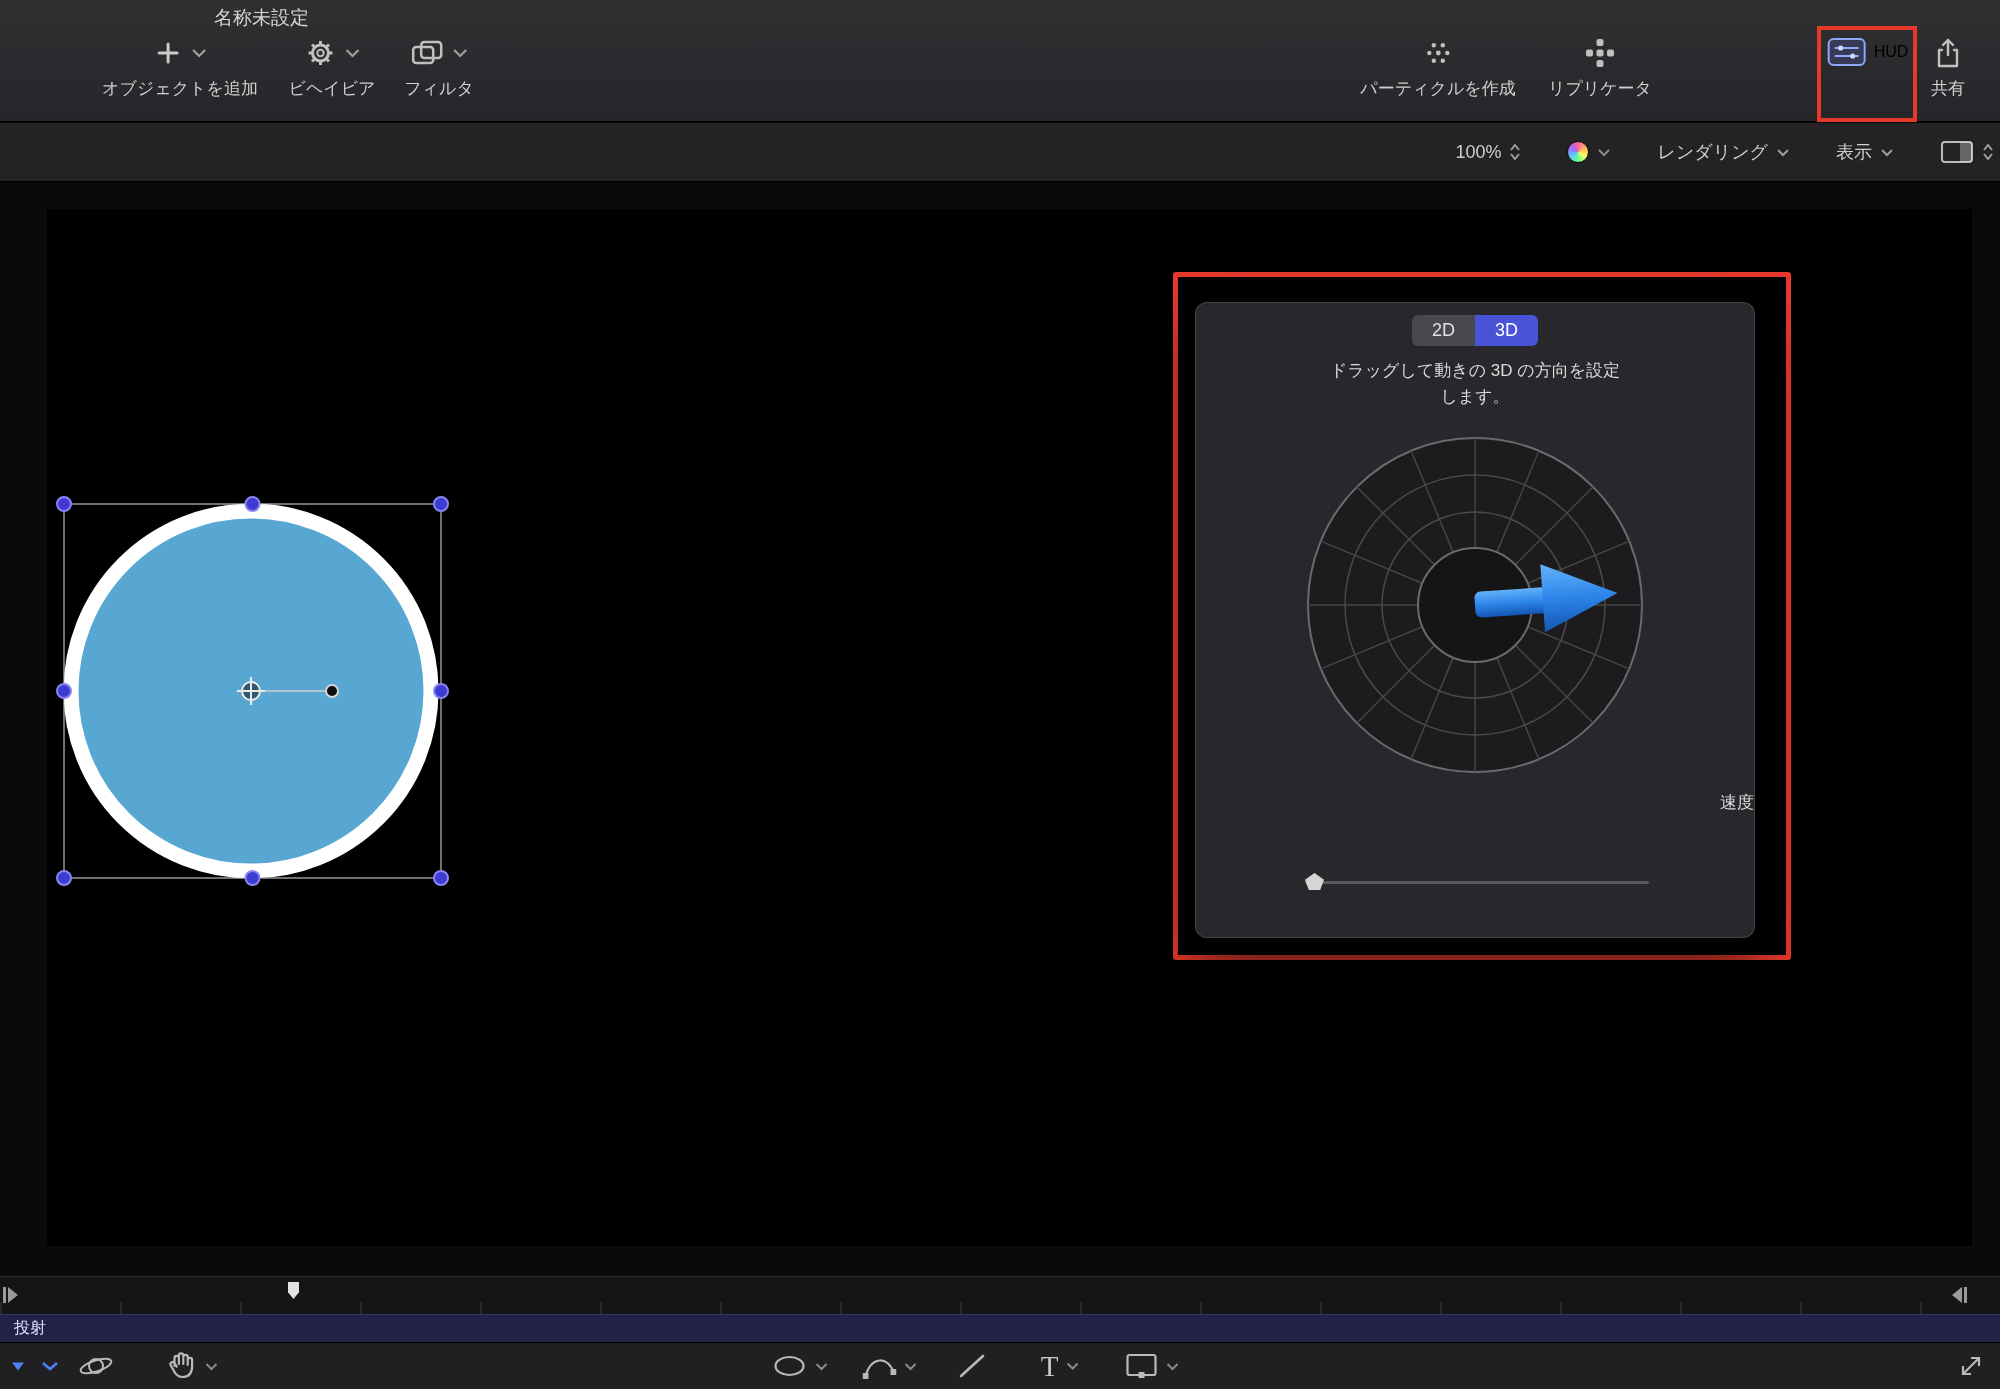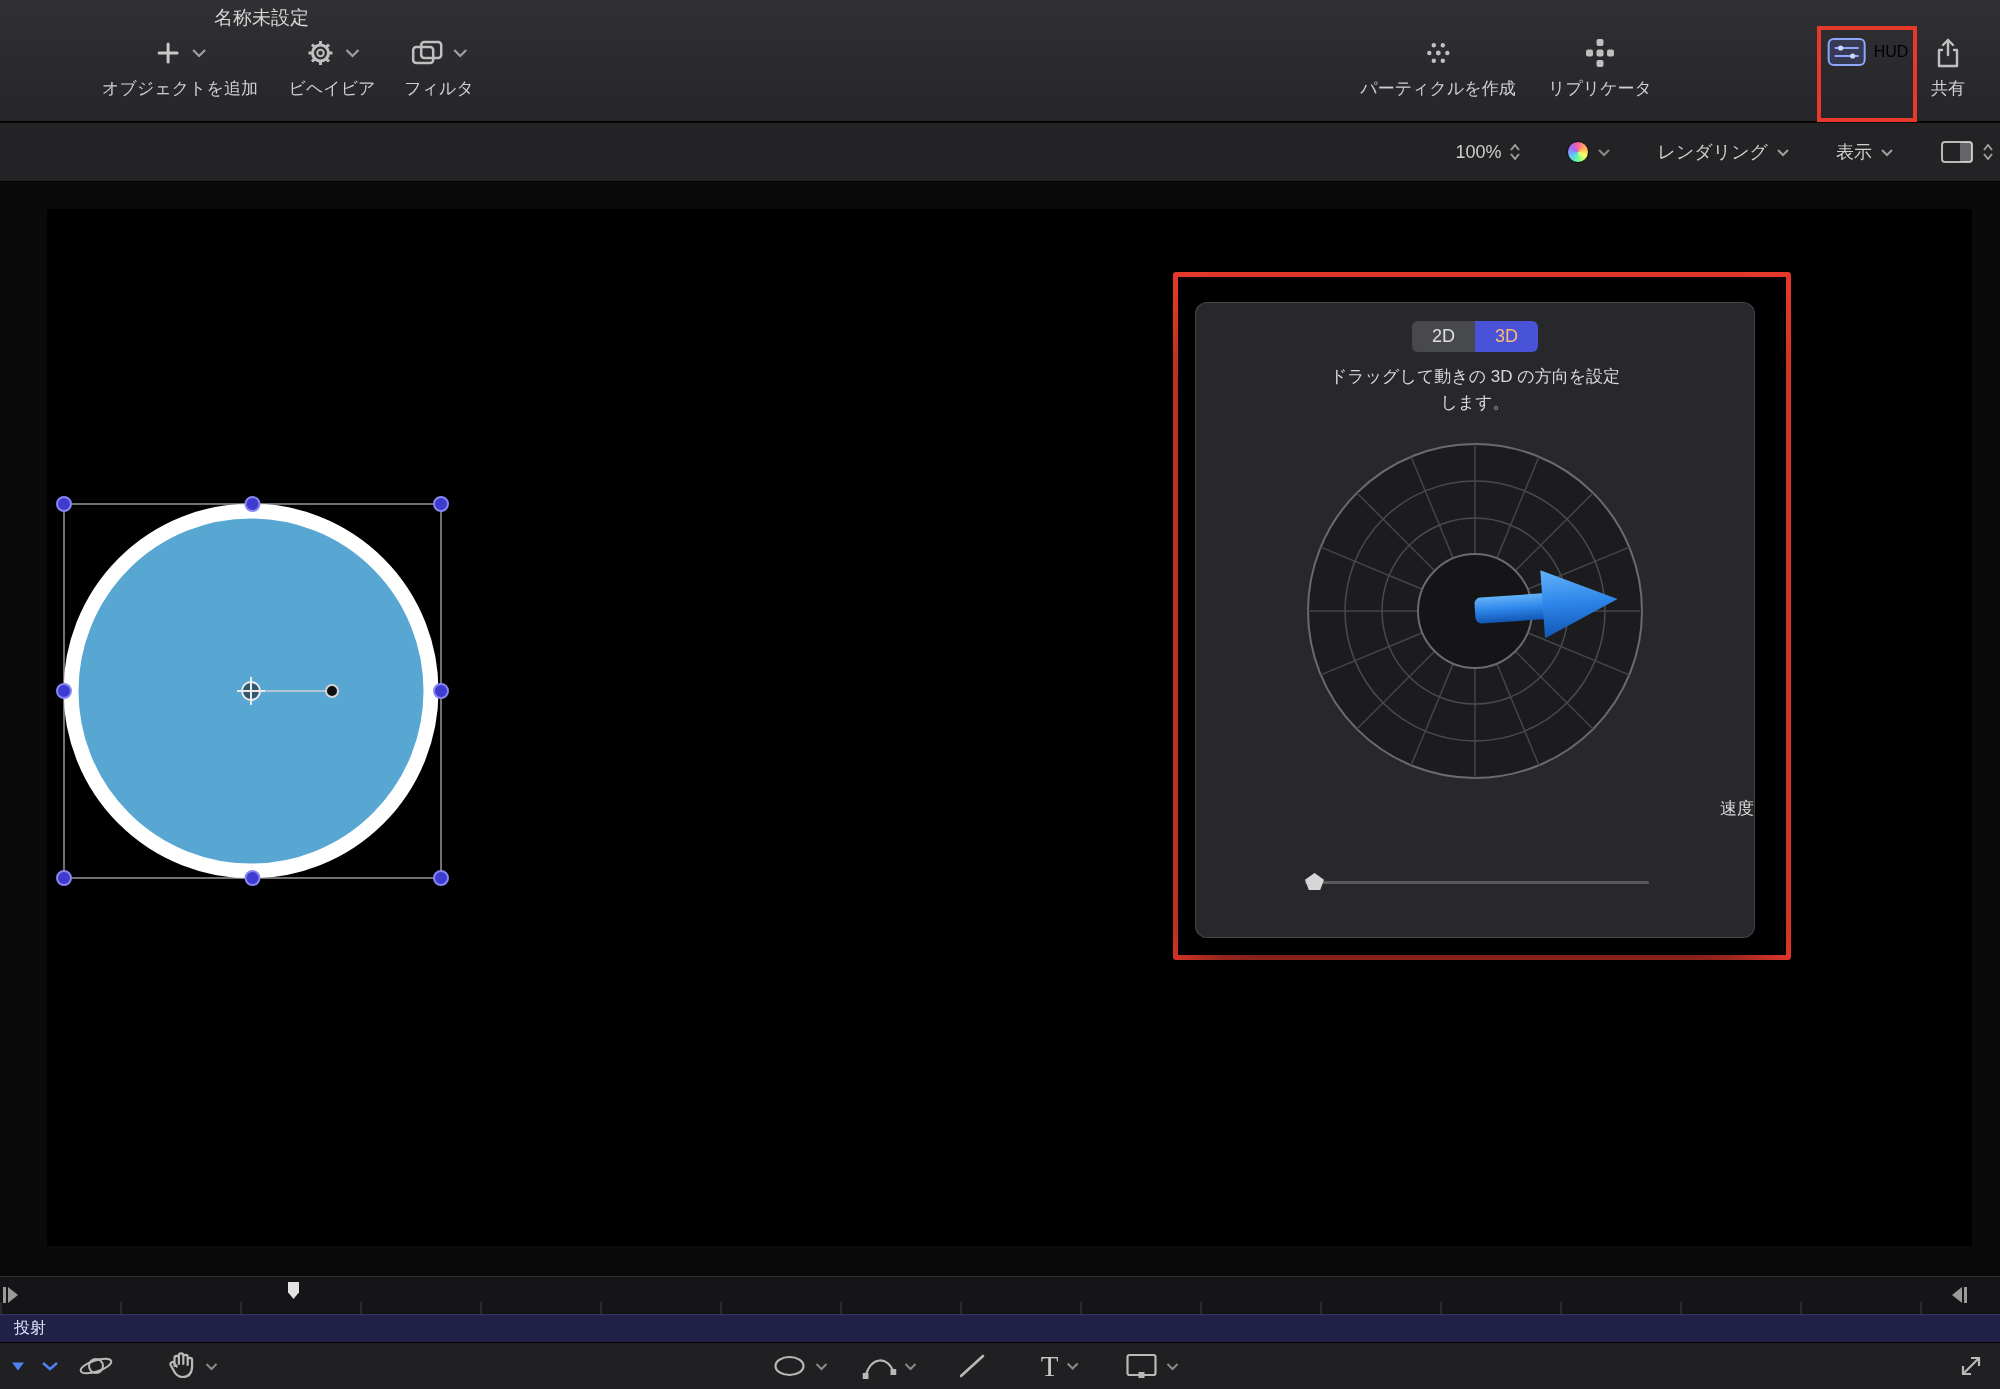--- a/index.html
+++ b/index.html
@@ -37,24 +37,24 @@
   .hud{position:absolute;left:1195px;top:302px;width:560px;height:636px;
     background:rgba(41,41,45,0.97);border:1px solid rgba(255,255,255,0.14);border-radius:12px;
     box-shadow:0 26px 60px rgba(0,0,0,0.7)}
   .hud-titlebar{position:relative;height:42px;display:flex;align-items:center;justify-content:center;
     gap:8px;background:linear-gradient(#333336,#2a2a2d);border-bottom:1px solid #19191b;
     border-radius:12px 12px 0 0;color:#e6e6e6;font-size:19px}
   .hud-close{position:absolute;left:18px;width:16px;height:16px;border-radius:50%;background:#4b4b4e}
   .hud-info{position:absolute;right:16px;width:21px;height:21px;border-radius:50%;
     border:2px solid #8b8b8d;color:#bdbdbd;font-family:"Liberation Serif",serif;font-style:italic;
     font-size:14px;display:flex;align-items:center;justify-content:center}
-  .seg{margin:18px auto 0;width:126px;display:flex;border-radius:6px;overflow:hidden}
+  .seg{margin:12px auto 0;width:126px;display:flex;border-radius:6px;overflow:hidden}
   .seg>div{width:63px;height:31px;display:flex;align-items:center;justify-content:center;font-size:18px}
   .seg-2d{background:#47494d;color:#e0e0e0}
-  .seg-3d{background:#4853d8;color:#fdba74}
+  .seg-3d{background:#4853d8;color:#ffffff}
   .hud-desc{margin-top:12px;text-align:center;font-size:17px;line-height:1.55;color:#dadada}
   .dial{display:block;margin:4px auto 0}
   .hud-speed{text-align:right;font-size:17px;color:#dadada;margin-top:-4px}
   .slider{position:absolute;left:109px;top:570px;width:344px;height:18px}
   .slider-track{position:absolute;left:0;top:8px;width:100%;height:3px;background:#59595c;border-radius:2px}
   .slider-thumb{position:absolute;left:0;top:0;width:19px;height:17px;background:#d6d6d6;
     clip-path:polygon(50% 0,100% 40%,80% 100%,20% 100%,0 40%)}
 
   
   .ruler{position:absolute;left:0;top:1276px;width:100%;height:38px;background:#151517;

